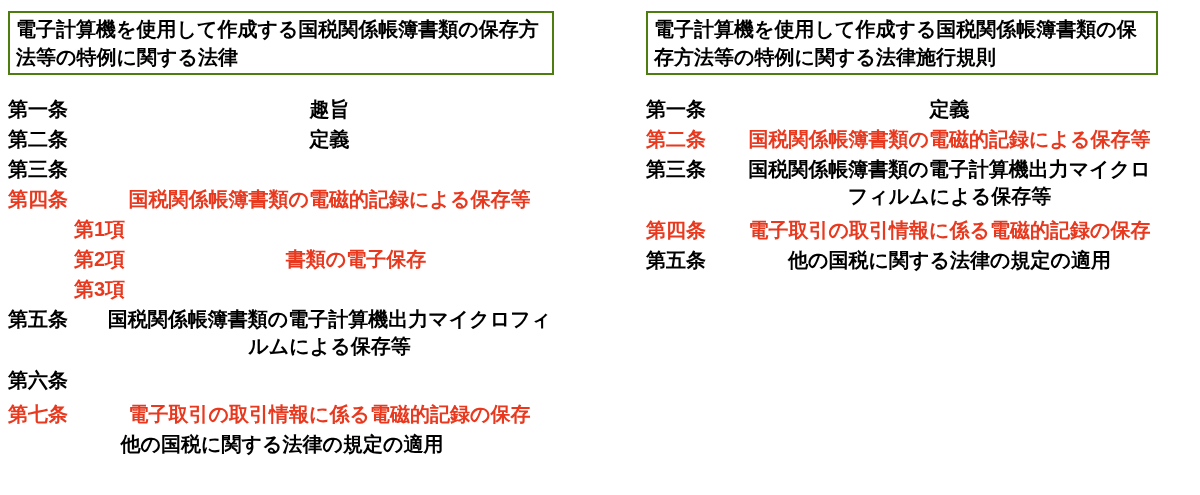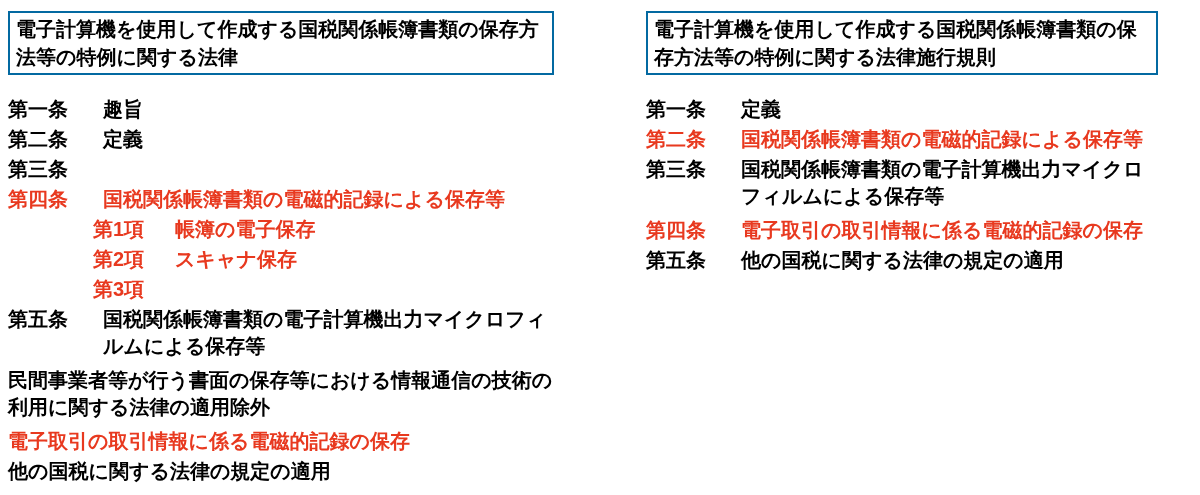--- a/index.html
+++ b/index.html
@@ -6,37 +6,37 @@
   body{
     width:1200px;height:495px;position:relative;background:#ffffff;
     font-family:"Liberation Sans","DejaVu Sans",sans-serif;
     font-weight:bold;color:#000;
     -webkit-font-smoothing:antialiased;
   }
   .panel{position:absolute;top:11px;}
   .panel.left{left:8px;width:548px;}
   .panel.right{left:646px;width:512px;}
   .title-box{
-    border:2px solid #0369a1;
+    border:2px solid #4d7c0f;
     padding:2px 6px;
     font-size:20px;line-height:28px;
     letter-spacing:0px;
     box-sizing:border-box;
   }
   .panel.left .title-box{width:546px;}
   .panel.right .title-box{width:512px;}
   .articles{margin-top:21px;}
   .entry{
     display:flex;
     font-size:20px;line-height:27px;
     margin-bottom:3px;
   }
   .entry .num{flex:0 0 95px;}
-  .entry .txt{flex:1 1 auto;}
-  .entry.sub{margin-left:85px;}
+  .entry .txt{flex:1 1 auto;text-align:center;}
+  .entry.sub{margin-left:66px;}
   .entry.sub .num{flex:0 0 82px;}
   .entry.gap{margin-top:7px;}
   .hl{color:var(--hl-color,#e8391f);}
 </style>
 </head>
 <body>
 
 <div class="panel left">
   <div class="title-box">
     <span>電子計算機を使用して作成する国税関係帳簿書類の保存方法等の特例に関する法律</span>
@@ -52,37 +52,37 @@
     </div>
     <div class="entry">
       <div class="num">第三条</div>
     </div>
     <div class="entry hl">
       <div class="num">第四条</div>
       <div class="txt">国税関係帳簿書類の電磁的記録による保存等</div>
     </div>
     <div class="entry sub hl">
       <div class="num">第1項</div>
-      <div class="txt">帳簿の電子保存</div>
     </div>
     <div class="entry sub hl">
       <div class="num">第2項</div>
-      <div class="txt">スキャナ保存</div>
+      <div class="txt">書類の電子保存</div>
     </div>
     <div class="entry sub hl">
       <div class="num">第3項</div>
     </div>
     <div class="entry">
       <div class="num">第五条</div>
       <div class="txt">国税関係帳簿書類の電子計算機出力マイクロフィルムによる保存等</div>
     </div>
     <div class="entry gap">
-      <div class="txt">民間事業者等が行う書面の保存等における情報通信の技術の利用に関する法律の適用除外</div>
+      <div class="num">第六条</div>
     </div>
     <div class="entry gap hl">
+      <div class="num">第七条</div>
       <div class="txt">電子取引の取引情報に係る電磁的記録の保存</div>
     </div>
     <div class="entry">
       <div class="txt">他の国税に関する法律の規定の適用</div>
     </div>
   </div>
 </div>
 
 <div class="panel right">
   <div class="title-box">

